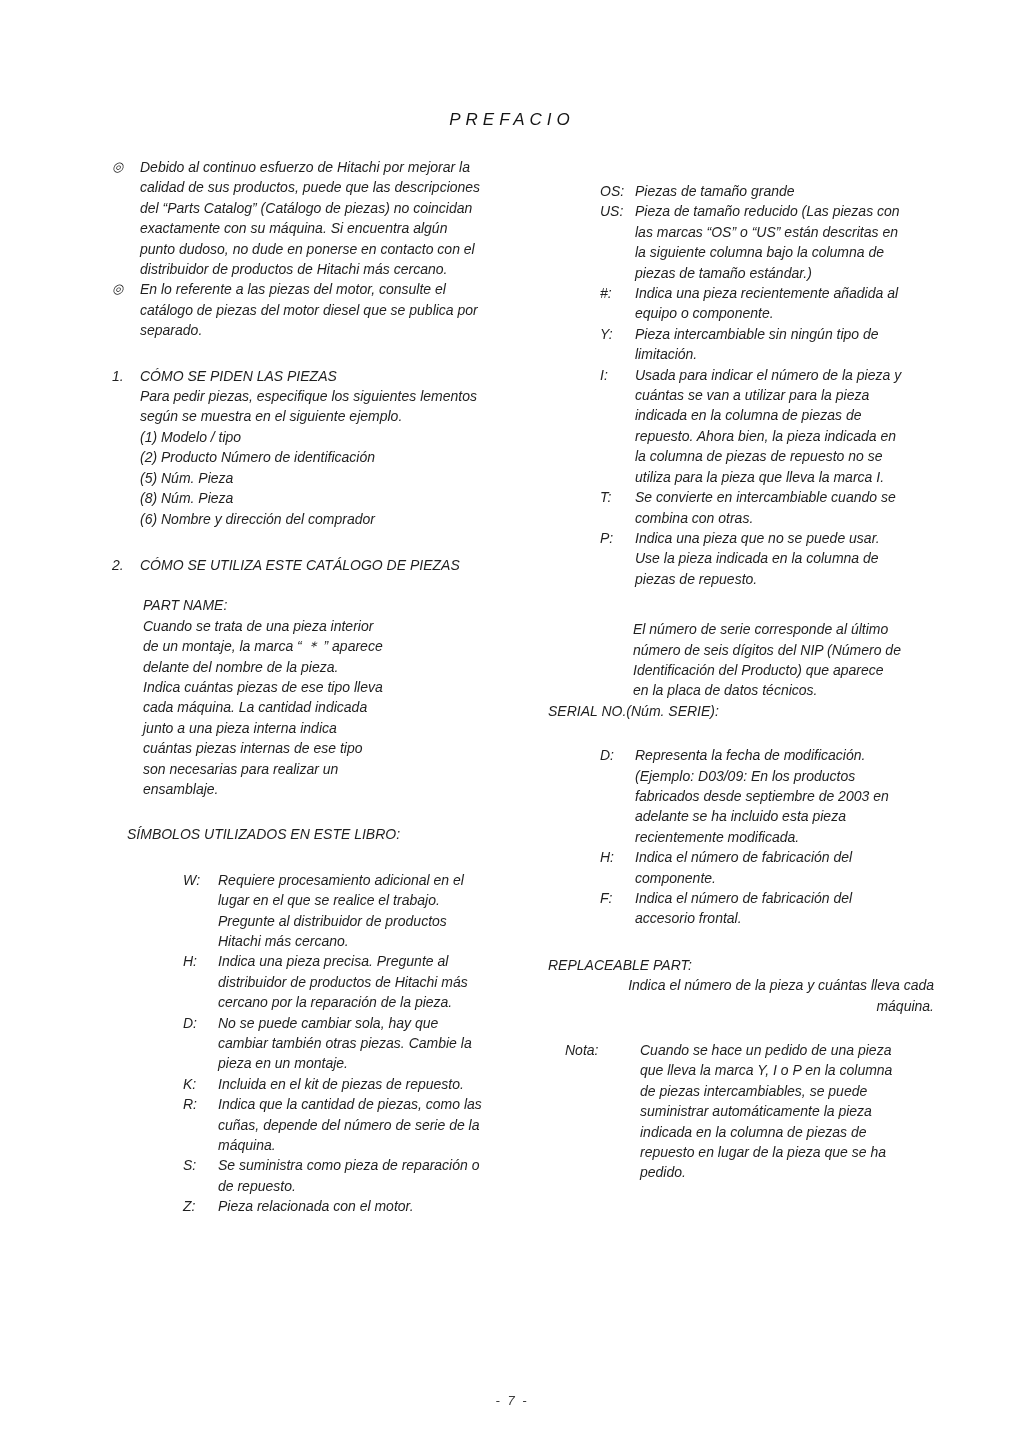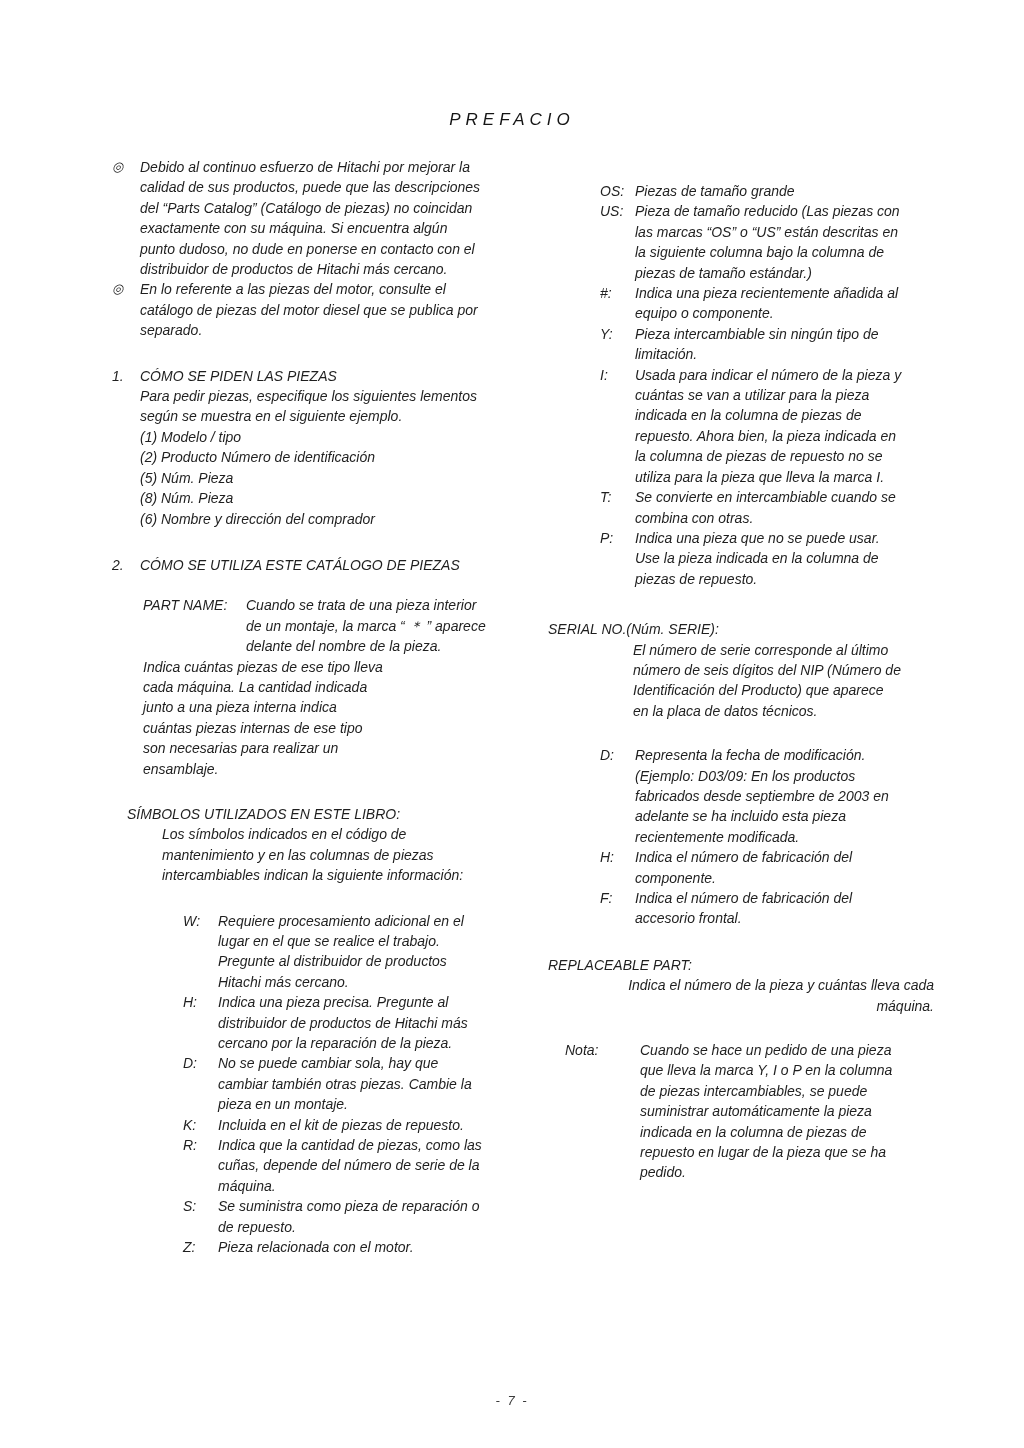--- a/index.html
+++ b/index.html
@@ -40,21 +40,21 @@
   .rsymcode { width:35px; flex:none; }
   .rsymtext { flex:1; }
   .serial-text { margin-left:85px; }
   .rep-text { margin-left:30px;text-align:right; }
   .notarow { display:flex; padding-left:17px;justify-content:space-between; }
   .notalabel { width:75px; flex:none; }
   .notatext { flex:1; }
   
   .mt-s1 { margin-top:25px; }
   .mt-s2 { margin-top:26px; }
-  .mt-def { margin-top:20px; }
+  .mt-def { margin-top:20px;flex-direction:column; }
   .mt-simb { margin-top:25px; }
   .mt-w { margin-top:25px; }
   .mt-serial { margin-top:30px; }
   .mt-d { margin-top:24px; }
   .mt-rep { margin-top:26px; }
   .mt-nota { margin-top:24px; }
   .footer {
     position:absolute; top:1391px; left:0; width:100%;
     text-align:center; font-size:13px; color:#3c3c3c; letter-spacing:2px;
   }
@@ -119,23 +119,20 @@
       <p class="t deftext">Indica cuántas piezas de ese tipo lleva
 cada máquina. La cantidad indicada
 junto a una pieza interna indica
 cuántas piezas internas de ese tipo
 son necesarias para realizar un
 ensamblaje.</p>
     </div>
 
     <div class="mt-simb">
       <p class="t simb-head">SÍMBOLOS UTILIZADOS EN ESTE LIBRO:</p>
-      <p class="t simb-intro">Los símbolos indicados en el código de
-mantenimiento y en las columnas de piezas
-intercambiables indican la siguiente información:</p>
     </div>
 
     <div class="mt-w">
       <div class="symrow">
         <span class="symcode">W:</span>
         <p class="t symtext">Requiere procesamiento adicional en el
 lugar en el que se realice el trabajo.
 Pregunte al distribuidor de productos
 Hitachi más cercano.</p>
       </div>
@@ -214,25 +211,25 @@
       </div>
       <div class="rsymrow">
         <span class="rsymcode">P:</span>
         <p class="t rsymtext">Indica una pieza que no se puede usar.
 Use la pieza indicada en la columna de
 piezas de repuesto.</p>
       </div>
     </div>
 
     <div class="mt-serial">
-      <p class="t">SERIAL NO.(Núm. SERIE):</p>
       <p class="t serial-text">El número de serie corresponde al último
 número de seis dígitos del NIP (Número de
 Identificación del Producto) que aparece
 en la placa de datos técnicos.</p>
+      <p class="t">SERIAL NO.(Núm. SERIE):</p>
     </div>
 
     <div class="mt-d">
       <div class="rsymrow">
         <span class="rsymcode">D:</span>
         <p class="t rsymtext">Representa la fecha de modificación.
 (Ejemplo: D03/09: En los productos
 fabricados desde septiembre de 2003 en
 adelante se ha incluido esta pieza
 recientemente modificada.</p>

